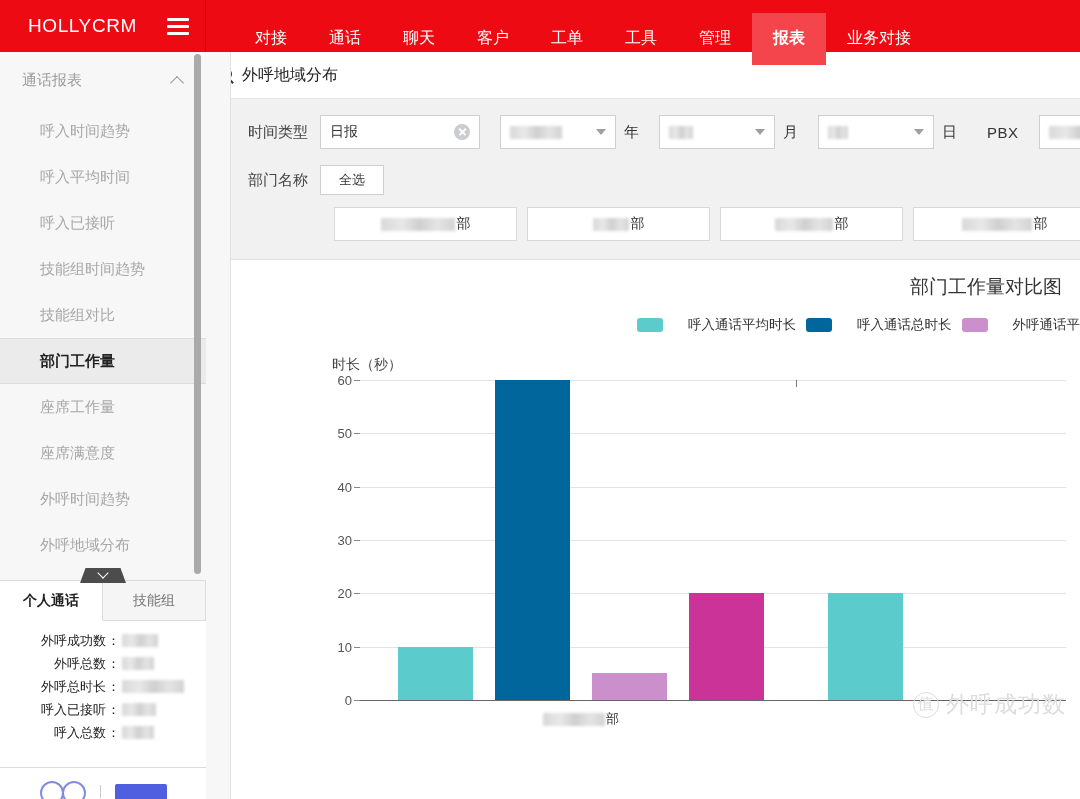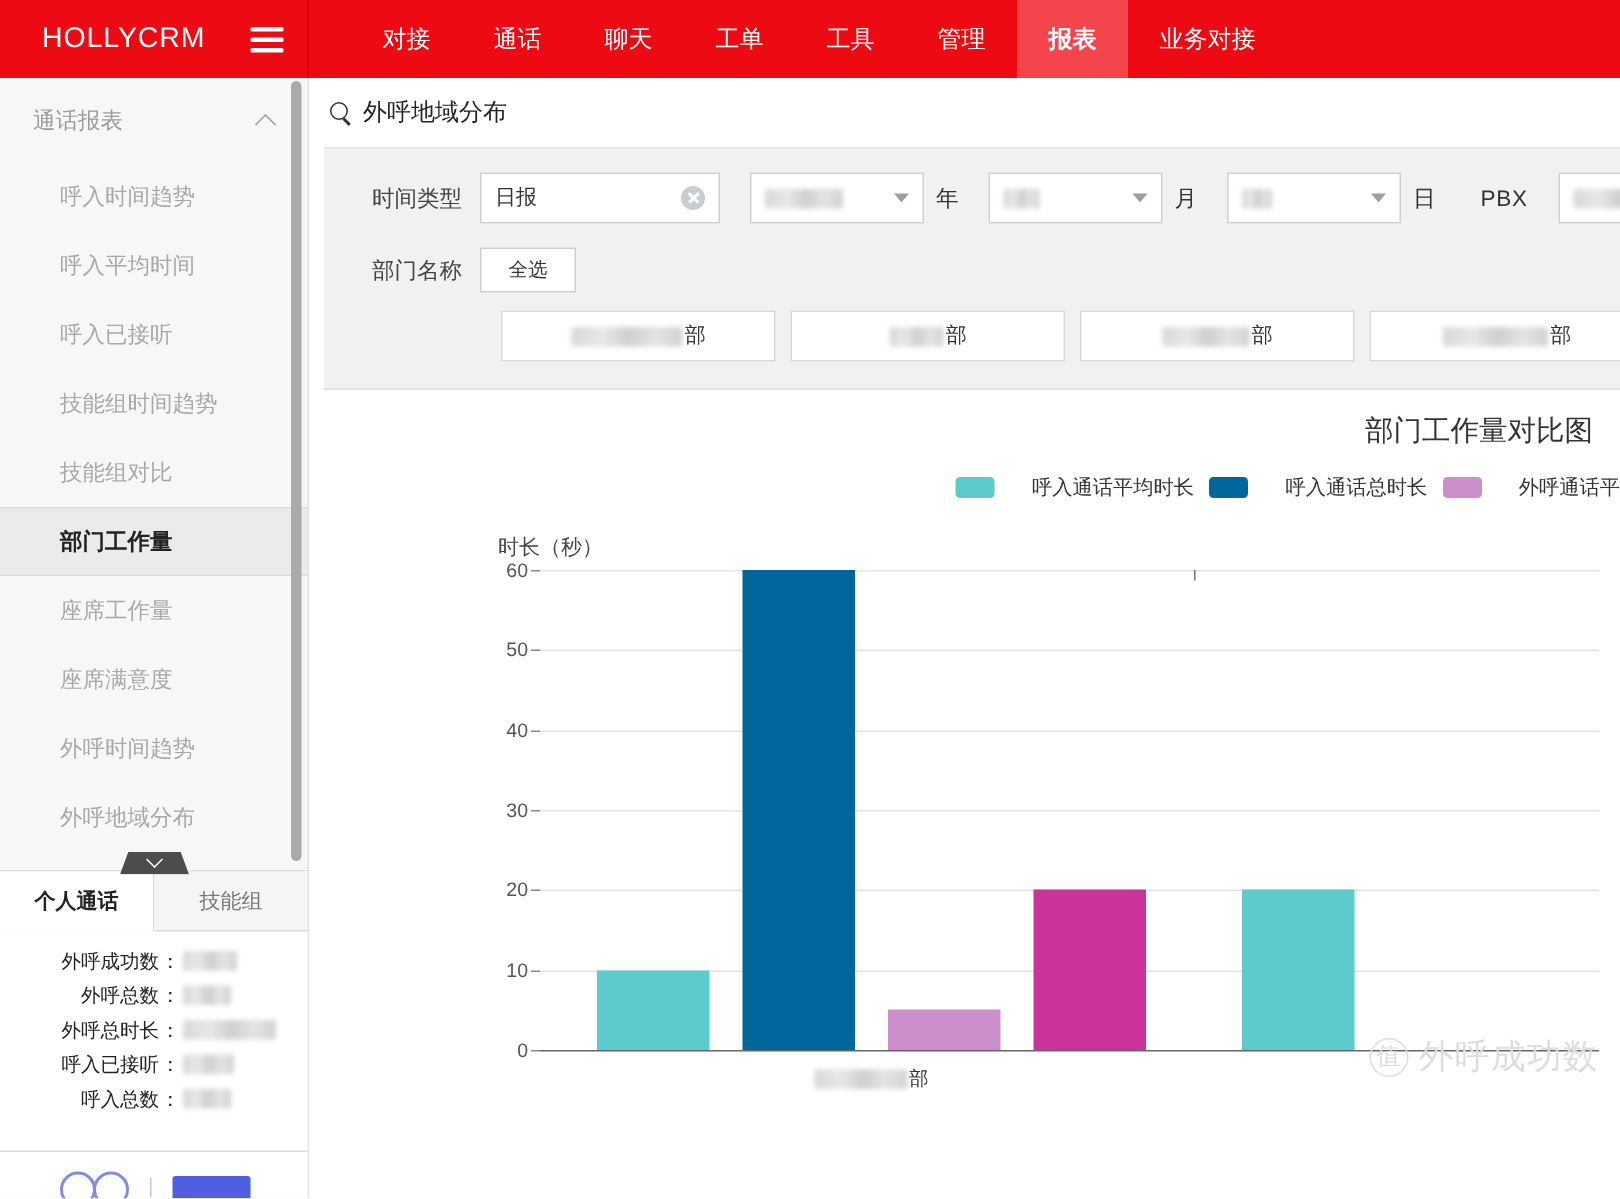--- a/index.html
+++ b/index.html
@@ -25,32 +25,32 @@
     display: flex; align-items: center; justify-content: space-between;
     padding: 0 16px 0 28px;
     border-right: 1px solid #d20009;
   }
   .brand-title {
     color: #ffffff; font-size: 19px; letter-spacing: .6px; font-weight: 400;
   }
   .hamburger { width: 22px; height: 17px; display: flex; flex-direction: column; justify-content: space-between; cursor: pointer; }
   .hamburger i { display: block; height: 3px; background: #fff; border-radius: 1px; }
 
-  .nav-zone { flex: 1; display: flex; align-items: flex-end; padding-left: 28px; margin-top: 25px; }
+  .nav-zone { flex: 1; display: flex; align-items: center; padding-left: 28px; margin-top: 25px; }
   .nav-item {
     display: flex; align-items: center; justify-content: center;
     padding: 0 21px; height: 52px;
     color: #ffffff; font-size: 16px; white-space: nowrap; cursor: pointer;
   }
   .nav-item.active { background: #f4454c; font-weight: bold; }
 
   
   .sidebar {
     position: absolute; top: 52px; left: 0;
-    width: 206px; height: 747px;
+    width: 231px; height: 747px;
     background: #f7f7f7;
     border-right: 1px solid #e2e2e2;
     overflow: hidden;
     z-index: 10;
   }
   .menu-area { position: absolute; top: 0; left: 0; width: 206px; height: 512px; overflow: hidden; }
   .menu-group-head {
     height: 56px; display: flex; align-items: center; justify-content: space-between;
     padding: 0 22px 0 22px; color: #9b9b9b; font-size: 15px; cursor: pointer;
   }
@@ -258,20 +258,21 @@
       <div class="hamburger">
           <i></i>
           <i></i>
           <i></i>
         </div>
     </div>
     <div class="nav-zone" id="nav-zone">
         <div class="nav-item">对接</div>
         <div class="nav-item">通话</div>
         <div class="nav-item">聊天</div>
+        <div class="nav-item">客户</div>
         <div class="nav-item">工单</div>
         <div class="nav-item">工具</div>
         <div class="nav-item">管理</div>
         <div class="nav-item active">报表</div>
         <div class="nav-item">业务对接</div>
       </div>
   </div>
 
   <div class="sidebar">
     <div class="menu-area">

